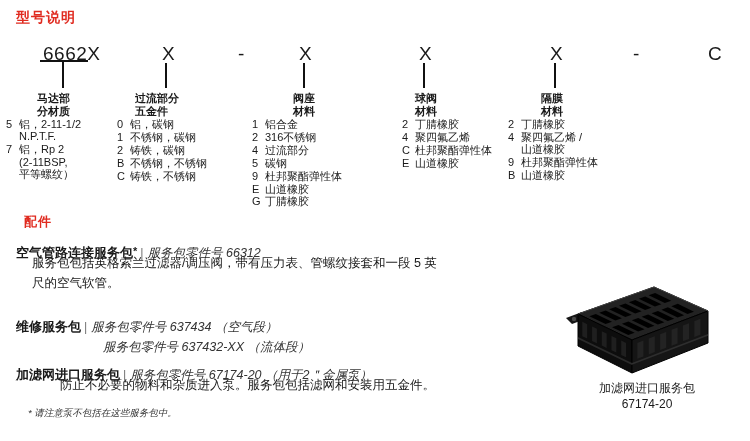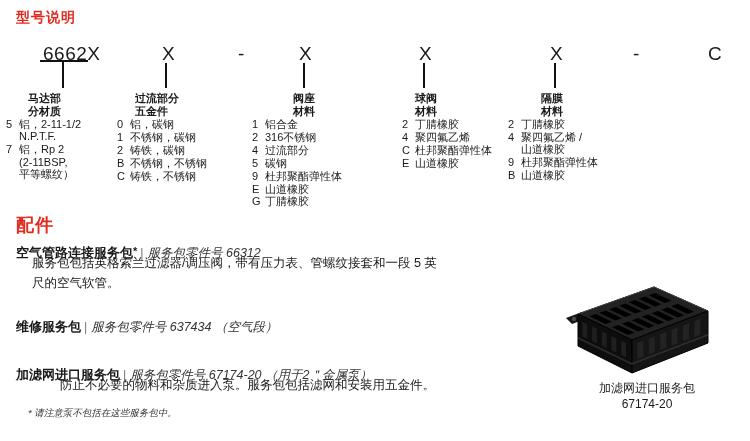--- a/index.html
+++ b/index.html
@@ -41,21 +41,21 @@
   <div class="seg" style="left:633px;">-</div>
   <div class="seg" style="left:708px;">C</div>
 
   <div class="tick" style="left:40px;top:60px;width:48px;height:2px;"></div>
   <div class="tick" style="left:62px;top:60px;width:2px;height:28px;"></div>
   <div class="tick" style="left:165px;top:63px;width:2px;height:25px;"></div>
   <div class="tick" style="left:303px;top:63px;width:2px;height:25px;"></div>
   <div class="tick" style="left:423px;top:63px;width:2px;height:25px;"></div>
   <div class="tick" style="left:554px;top:63px;width:2px;height:25px;"></div>
 
-  <div class="col-header" style="left:28px;">马达部
+  <div class="col-header" style="left:37px;">马达部
 分材质</div>
   <div class="col-header" style="left:135px;">过流部分
 五金件</div>
   <div class="col-header" style="left:293px;">阀座
 材料</div>
   <div class="col-header" style="left:415px;">球阀
 材料</div>
   <div class="col-header" style="left:541px;">隔膜
 材料</div>
 
@@ -159,30 +159,31 @@
     <div class="row">
         <span class="code">9</span>
         <span class="txt">杜邦聚酯弹性体</span>
       </div>
     <div class="row">
         <span class="code">B</span>
         <span class="txt">山道橡胶</span>
       </div>
   </div>
 
-  <div class="red-heading" style="left:16px;top:213px;font-size:18px;">配件</div>
+  <div class="red-heading" style="left:24px;top:213px;font-size:13px;">配件</div>
 
   <div class="pack-line" style="left:16px;top:232px;">
     <span class="pack-name">空气管路连接服务包</span><span class="pack-ast">*</span><span class="pipe">|</span><span class="part-label">服务包零件号 66312</span>
   </div>
   <div class="pack-desc" style="left:16px;top:253px;width:412px;margin-left:16px;">服务包包括英格索兰过滤器/调压阀，带有压力表、管螺纹接套和一段 5 英尺的空气软管。</div>
 
   <div class="pack-line" style="left:16px;top:306px;">
     <span class="pack-name">维修服务包</span><span class="pipe">|</span><span class="part-label">服务包零件号 637434 （空气段）</span>
   </div>
+  <div class="pack-line part-label" style="left:103px;top:327px;">服务包零件号 637432-XX （流体段）</div>
 
   <div class="pack-line" style="left:16px;top:354px;">
     <span class="pack-name">加滤网进口服务包</span><span class="pipe">|</span><span class="part-label">服务包零件号 67174-20 （用于2＂金属泵）</span>
   </div>
   <div class="pack-desc" style="left:16px;top:375px;width:460px;margin-left:44px;">防止不必要的物料和杂质进入泵。服务包包括滤网和安装用五金件。</div>
 
   <div class="footnote" style="left:28px;top:407px;">* 请注意泵不包括在这些服务包中。</div>
 
   <div class="figure">
     <svg width="152" height="100" viewBox="0 0 152 100">

